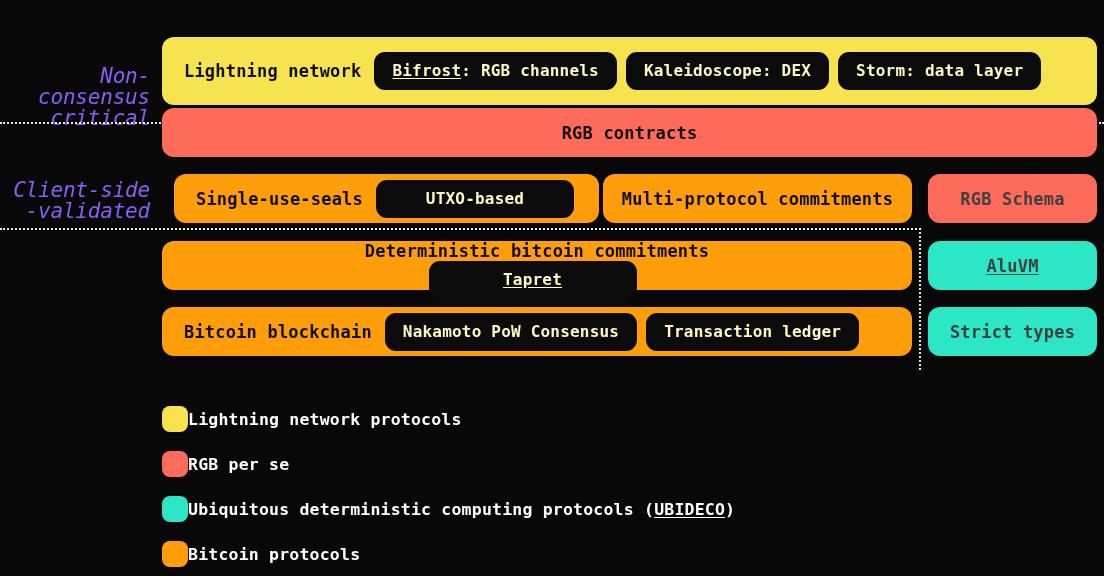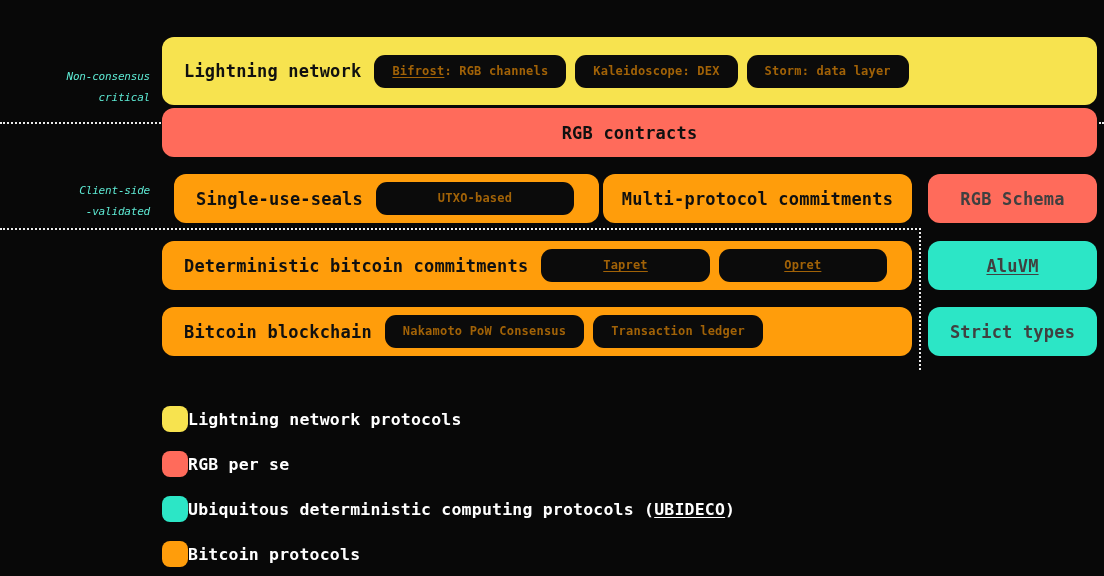--- a/index.html
+++ b/index.html
@@ -12,24 +12,24 @@
     overflow: hidden;
     font-family: "DejaVu Sans Mono", "Liberation Mono", monospace;
     background: #080808;
   }
 
   
   .side-label {
     position: absolute;
     left: 0; width: 150px;
     text-align: right;
-    color: #5eead4;
+    color: #8b5cf6;
     font-family: "DejaVu Sans Mono", "Liberation Mono", monospace;
     font-style: italic;
-    font-size: 11px;
+    font-size: 21px;
     line-height: 21px;
     letter-spacing: -0.2px;
     white-space: pre-line;
   }
   #label-noncons { top: 66px; }
   #label-csv     { top: 180px; }
 
   
   .hdivider {
     position: absolute;
@@ -62,23 +62,23 @@
     color: #101010;
     font-weight: bold;
     font-size: 17px;
     letter-spacing: 0.2px;
     white-space: nowrap;
     padding: 0 13px;
   }
 
   .chip {
     background: #0b0b0b;
-    color: #a16207;
-    font-weight: bold;
-    font-size: 12px;
+    color: #fef9c3;
+    font-weight: bold;
+    font-size: 16px;
     letter-spacing: 0.2px;
     border-radius: 11px;
     padding: 9px 18px 10px 18px;
     white-space: nowrap;
     margin-right: 9px;
     display: flex;
     align-items: center;
     justify-content: center;
   }
   .chip:last-child { margin-right: 16px; }
@@ -99,21 +99,21 @@
   .solo .u { text-decoration: underline; text-underline-offset: 2px; }
 
   
   #row-ln        { left:162px; top:37px;  width:935px; height:68px; }
   #row-contracts { left:162px; top:108px; width:935px; height:49px;
                    justify-content:center; }
   #row-seals     { left:174px; top:174px; width:425px; height:49px; }
   #row-mpc       { left:603px; top:174px; width:309px; height:49px;
                    justify-content:center; }
   #box-schema    { left:928px; top:174px; width:169px; height:49px; }
-  #row-dbc       { left:162px; top:241px; width:750px; height:49px; }
+  #row-dbc       { left:162px; top:241px; width:750px; height:49px;flex-direction:column; }
   #box-aluvm     { left:928px; top:241px; width:169px; height:49px; }
   #row-btc       { left:162px; top:307px; width:750px; height:49px; }
   #box-strict    { left:928px; top:307px; width:169px; height:49px; }
 
   #row-ln .bar-title       { flex: 0 0 auto; }
   #row-seals .chip         { flex: 1 1 auto; }
   #row-dbc  .chip          { width: 172px; }
   #row-btc  .chip          { }
 
   

